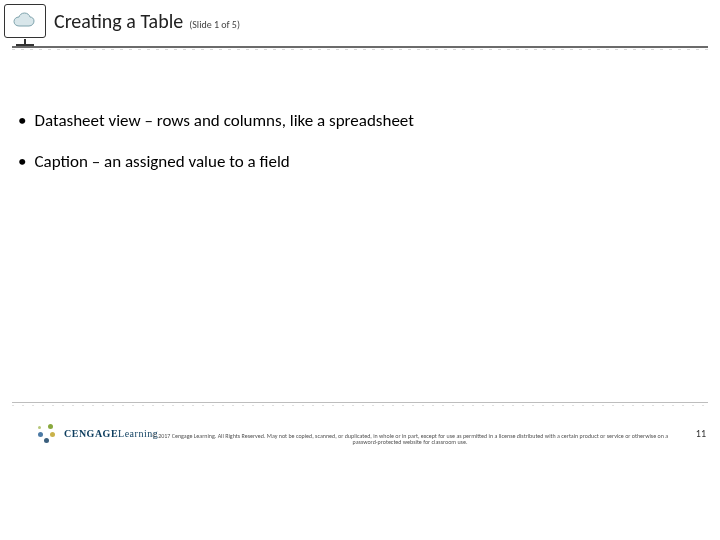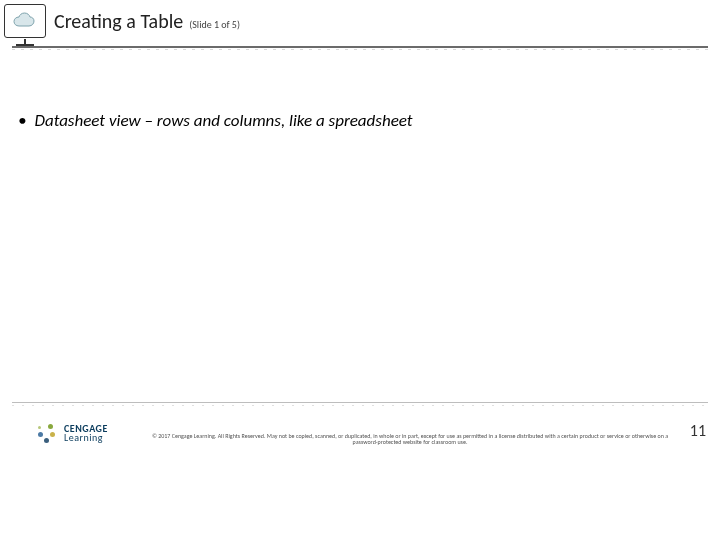--- a/index.html
+++ b/index.html
@@ -8,33 +8,33 @@
   .header { position: absolute; top: 4px; left: 4px; right: 12px; display: flex; align-items: center; gap: 8px; }
   .icon-box { width: 42px; height: 34px; border: 1px solid #333; border-radius: 3px; display: flex; align-items: center; justify-content: center; background: #fff; position: relative; }
   .stand { position: absolute; bottom: -7px; left: 50%; transform: translateX(-50%); width: 2px; height: 5px; background: #333; }
   .stand::after { content: ""; position: absolute; bottom: -2px; left: -8px; width: 18px; height: 2px; background: #333; }
   .title-wrap { display: flex; align-items: baseline; gap: 6px; }
   .title { font-size: 20px; color: #222; font-weight: 400; }
   .sub { font-size: 10px; color: #444; }
   .hr1 { position: absolute; top: 46px; left: 12px; right: 12px; height: 2px; background: #6b6b6b; }
   .hr-deco { position: absolute; top: 49px; left: 12px; right: 12px; height: 1px; background: repeating-linear-gradient(90deg, rgba(0,0,0,0.15) 0 3px, transparent 3px 9px); }
   .content { position: absolute; top: 110px; left: 18px; right: 18px; }
-  .bullet { font-size: 17px; line-height: 1.25; margin-bottom: 20px; display: flex; align-items: flex-start; font-style: italic; }
+  .bullet { font-size: 17px; line-height: 1.25; margin-bottom: 20px; display: flex; align-items: flex-start; }
   .bullet::before { content: "•"; font-size: 17px; margin-right: 8px; line-height: 1.25; }
   .footer { position: absolute; bottom: 0; left: 0; right: 0; height: 58px; }
   .footer-top { position: absolute; top: 0; left: 12px; right: 12px; height: 1px; background: #bdbdbd; }
   .footer-deco { position: absolute; top: 3px; left: 12px; right: 12px; height: 1px; background: repeating-linear-gradient(90deg, rgba(0,0,0,0.12) 0 2px, transparent 2px 10px); }
   .logo { position: absolute; left: 36px; bottom: 16px; display: flex; align-items: center; gap: 6px; }
   .logo-mark { width: 22px; height: 22px; position: relative; }
   .dot { position: absolute; width: 5px; height: 5px; border-radius: 50%; }
-  .logo-text { display: flex; flex-direction: column; line-height: 0.9; }
+  .logo-text { display: flex; flex-direction: row; line-height: 0.9; font-family: Liberation Serif, serif; }
   .logo-text .t1 { font-size: 10px; font-weight: 600; color: #0b3c5d; letter-spacing: 0.5px; }
   .logo-text .t2 { font-size: 10px; font-weight: 400; color: #0b3c5d; letter-spacing: 0.5px; }
   .copyright { position: absolute; left: 140px; right: 40px; bottom: 14px; font-size: 6px; color: #555; text-align: center; line-height: 1.1; }
-  .pagenum { position: absolute; right: 14px; bottom: 20px; font-size: 16px; color: #333; margin-top: 36px; }
+  .pagenum { position: absolute; right: 14px; bottom: 20px; font-size: 10px; color: #333; margin-top: 36px; }
 </style>
 </head>
 <body>
 
 <div class="slide">
   <div class="header">
     <div class="icon-box">
       <svg width="28" height="18" viewBox="0 0 28 18">
         <path d="M8 14c-3 0-5-2-5-4.5S5 5 8 5c.5-2 2.5-4 5.5-4 3 0 5 2 5.5 4 2 0 4 1.5 4 4s-2 5-5 5H8z" fill="#d8e6ea" stroke="#7fa3ad" stroke-width="1"></path>
       </svg>
@@ -44,20 +44,23 @@
       <span class="title">Creating a Table</span>
       <span class="sub">(Slide 1 of 5)</span>
     </div>
   </div>
   <div class="hr1"></div>
   <div class="hr-deco"></div>
 
   <div class="content">
     <div class="bullet">
         <span>Datasheet view – rows and columns, like a spreadsheet</span>
+      </div>
+    <div class="bullet">
+        <span>Caption – an assigned value to a field</span>
       </div>
   </div>
 
   <div class="footer">
     <div class="footer-top"></div>
     <div class="footer-deco"></div>
     <div class="logo">
       <div class="logo-mark">
         <span class="dot" style="background:#89a83e;top:2px;left:12px"></span>
         <span class="dot" style="background:#4c7aa5;top:10px;left:2px"></span>

